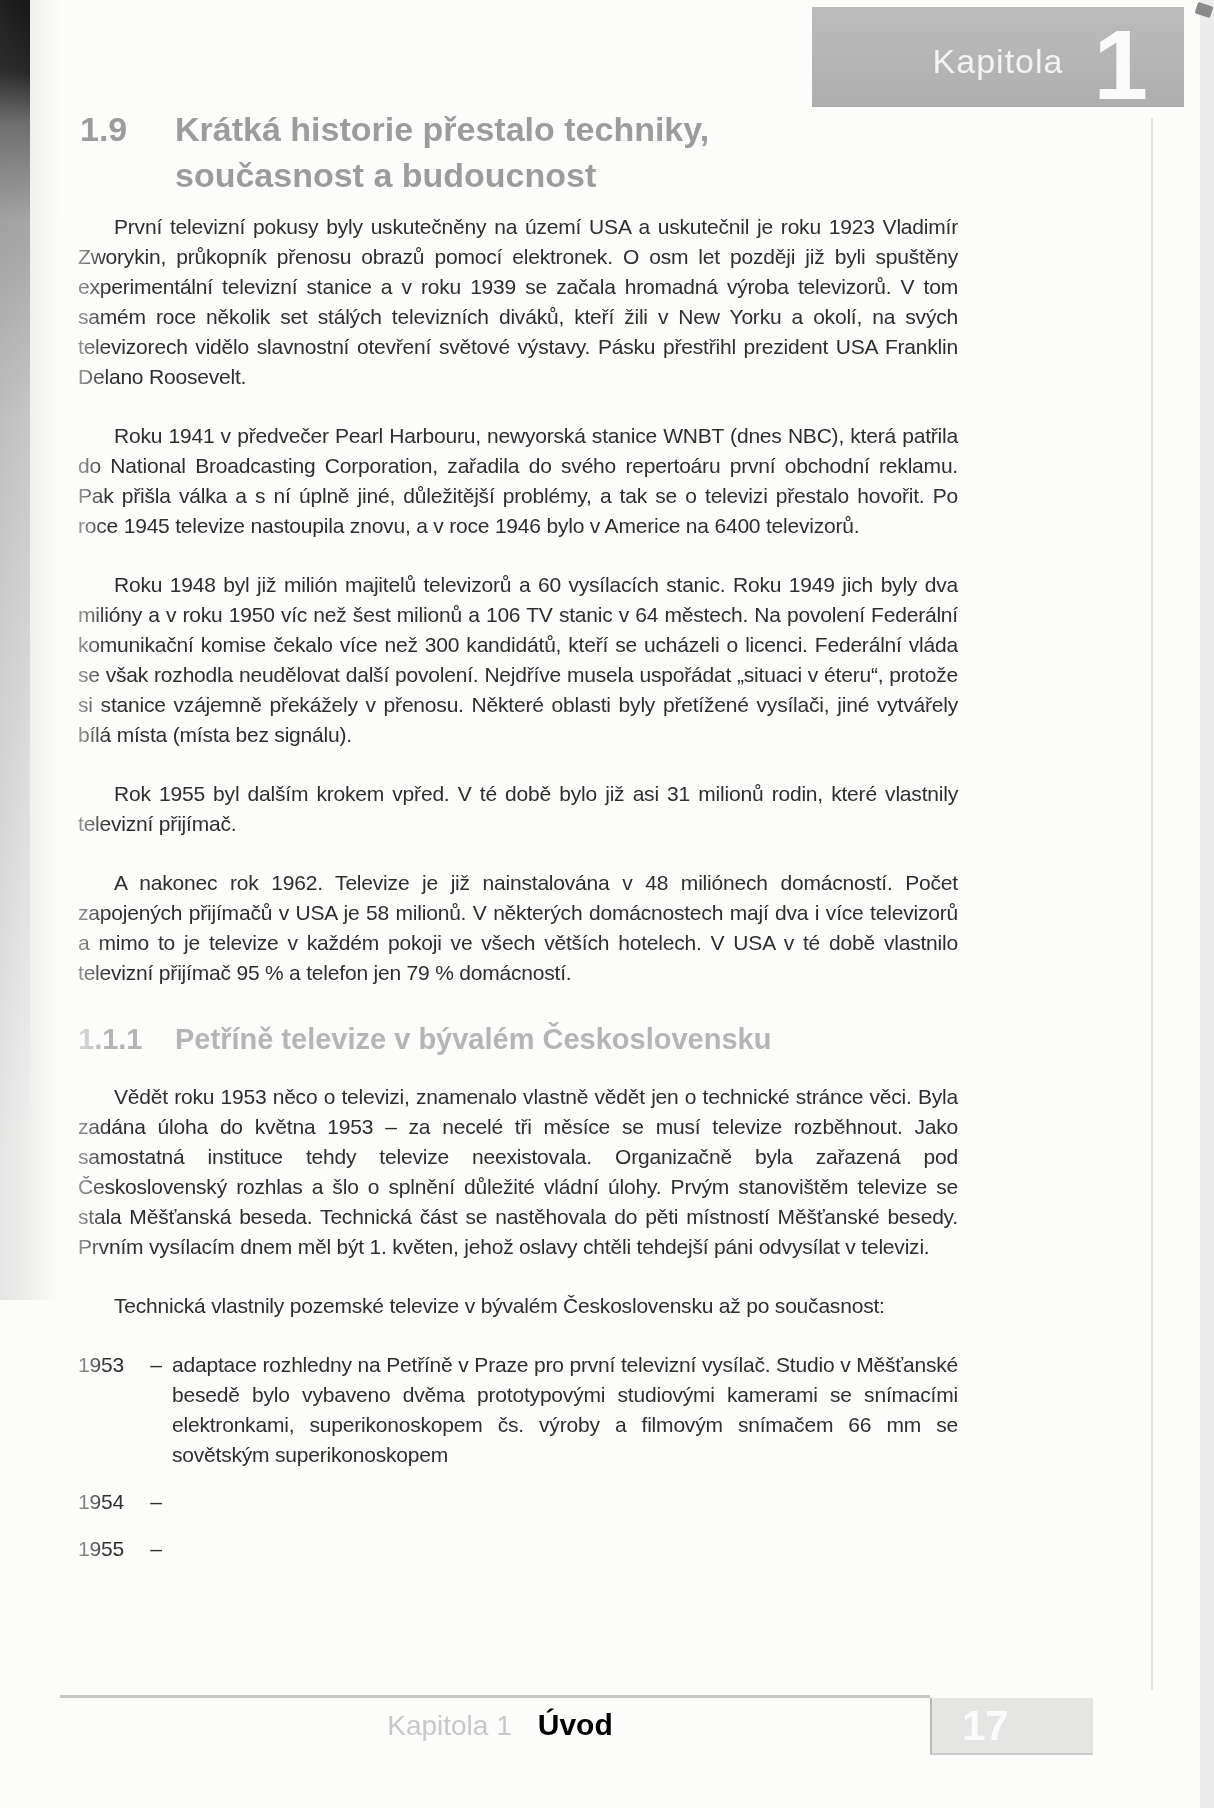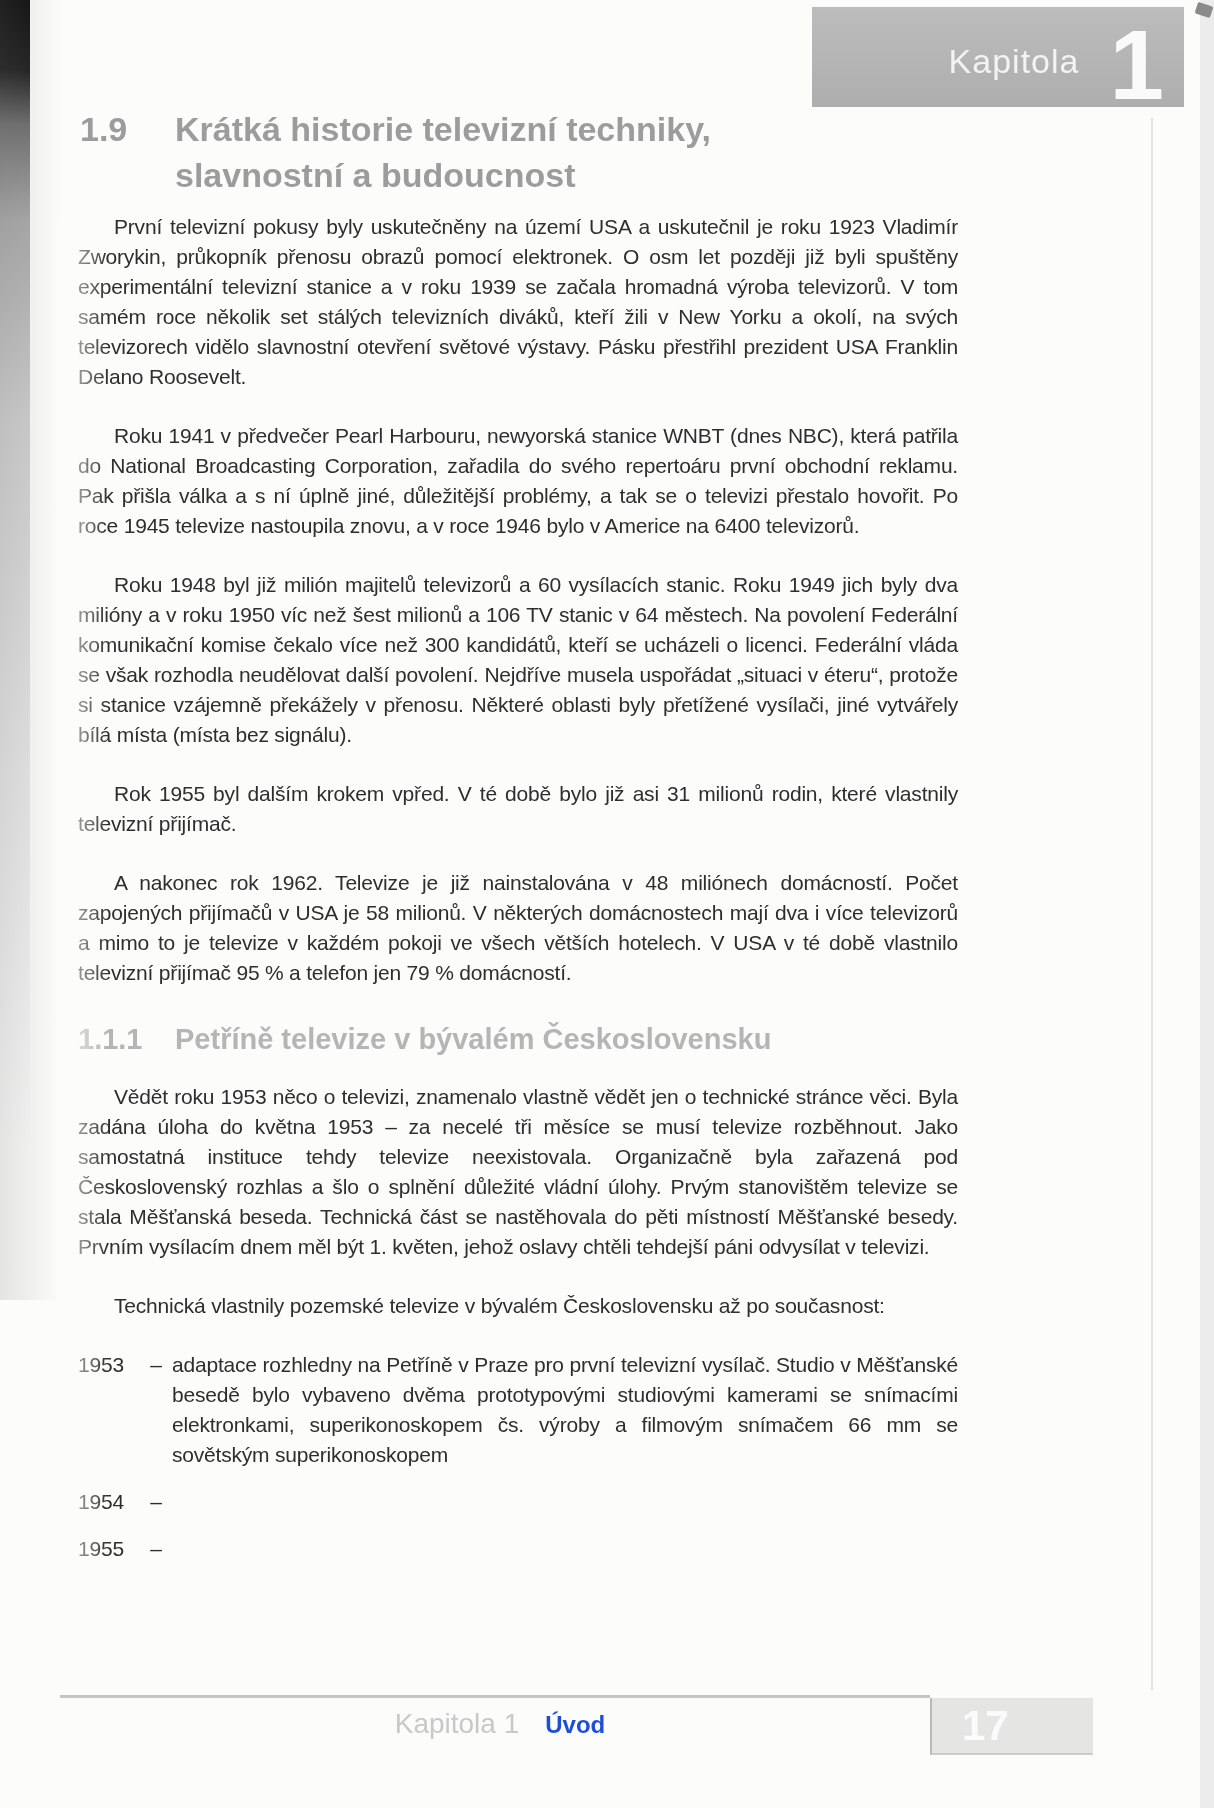--- a/index.html
+++ b/index.html
@@ -42,21 +42,21 @@
   .corner-speck {
     position: absolute; left: 1196px; top: 4px; width: 16px; height: 12px;
     background: #8a8a8a; transform: rotate(18deg); border-radius: 2px;
   }
 
   
   .chapter-tab {
     position: absolute; left: 812px; top: 7px; width: 372px; height: 100px;
     background: linear-gradient(180deg, #bcbcbc, #aeaeae);
     display: flex; align-items: flex-end; justify-content: flex-end;
-    padding-right: 20px; box-sizing: border-box; gap: 30px;
+    padding-right: 36px; box-sizing: border-box; gap: 30px;
   }
   .chapter-label {
     color: #f3f3f3; font-size: 34px; letter-spacing: 1px; margin-bottom: 26px;
   }
   .chapter-number {
     color: #fafafa; font-size: 98px; font-weight: bold; line-height: 0.82;
     margin-bottom: 2px;
   }
 
   
@@ -91,21 +91,21 @@
   
   .footer-rule {
     position: absolute; left: 60px; top: 1695px; width: 870px; height: 3px;
     background: #c6c6c4;
   }
   .footer-text {
     position: absolute; left: 78px; top: 1708px; width: 844px;
     text-align: center; white-space: nowrap;
   }
   .f-chapter { color: #c8c8c8; font-size: 28px; }
-  .f-section { color: #1d4ed8; font-size: 24px; font-weight: bold; margin-left: 26px; text-align: center; }
+  .f-section { color: #000000; font-size: 30px; font-weight: bold; margin-left: 26px; text-align: center; }
   .page-number-box {
     position: absolute; left: 930px; top: 1698px; width: 163px; height: 57px;
     background: #e5e5e4;
     border-left: 2px solid #b9b9b9; border-bottom: 2px solid #cccccc;
     box-sizing: border-box;
     display: flex; align-items: center;
   }
   .page-number-box span {
     color: #fbfbfb; font-size: 42px; font-weight: bold; padding-left: 30px;
   }
@@ -121,21 +121,21 @@
   <div class="right-line"></div>
   <div class="corner-speck"></div>
 
   <div class="chapter-tab">
     <span class="chapter-label">Kapitola</span>
     <span class="chapter-number">1</span>
   </div>
 
   <div class="section-heading">
     <span class="sec-num">1.9</span>
-    <div class="sec-title">Krátká historie televizní techniky, slavnostní a budoucnost</div>
+    <div class="sec-title">Krátká historie přestalo techniky, současnost a budoucnost</div>
   </div>
 
   <div class="content">
     <p>První televizní pokusy byly uskutečněny na území USA a uskutečnil je roku 1923 Vladimír Zworykin, průkopník přenosu obrazů pomocí elektronek. O osm let později již byli spuštěny experimentální televizní stanice a v roku 1939 se začala hromadná výroba televizorů. V tom samém roce několik set stálých televizních diváků, kteří žili v New Yorku a okolí, na svých televizorech vidělo slavnostní otevření světové výstavy. Pásku přestřihl prezident USA Franklin Delano Roosevelt.</p>
     <p>Roku 1941 v předvečer Pearl Harbouru, newyorská stanice WNBT (dnes NBC), která patřila do National Broadcasting Corporation, zařadila do svého repertoáru první obchodní reklamu. Pak přišla válka a s ní úplně jiné, důležitější problémy, a tak se o televizi přestalo hovořit. Po roce 1945 televize nastoupila znovu, a v roce 1946 bylo v Americe na 6400 televizorů.</p>
     <p>Roku 1948 byl již milión majitelů televizorů a 60 vysílacích stanic. Roku 1949 jich byly dva milióny a v roku 1950 víc než šest milionů a 106 TV stanic v 64 městech. Na povolení Federální komunikační komise čekalo více než 300 kandidátů, kteří se ucházeli o licenci. Federální vláda se však rozhodla neudělovat další povolení. Nejdříve musela uspořádat „situaci v éteru“, protože si stanice vzájemně překážely v přenosu. Některé oblasti byly přetížené vysílači, jiné vytvářely bílá místa (místa bez signálu).</p>
     <p>Rok 1955 byl dalším krokem vpřed. V té době bylo již asi 31 milionů rodin, které vlastnily televizní přijímač.</p>
     <p>A nakonec rok 1962. Televize je již nainstalována v 48 miliónech domácností. Počet zapojených přijímačů v USA je 58 milionů. V některých domácnostech mají dva i více televizorů a mimo to je televize v každém pokoji ve všech větších hotelech. V USA v té době vlastnilo televizní přijímač 95 % a telefon jen 79 % domácností.</p>
 
     <div class="subsection-heading">

